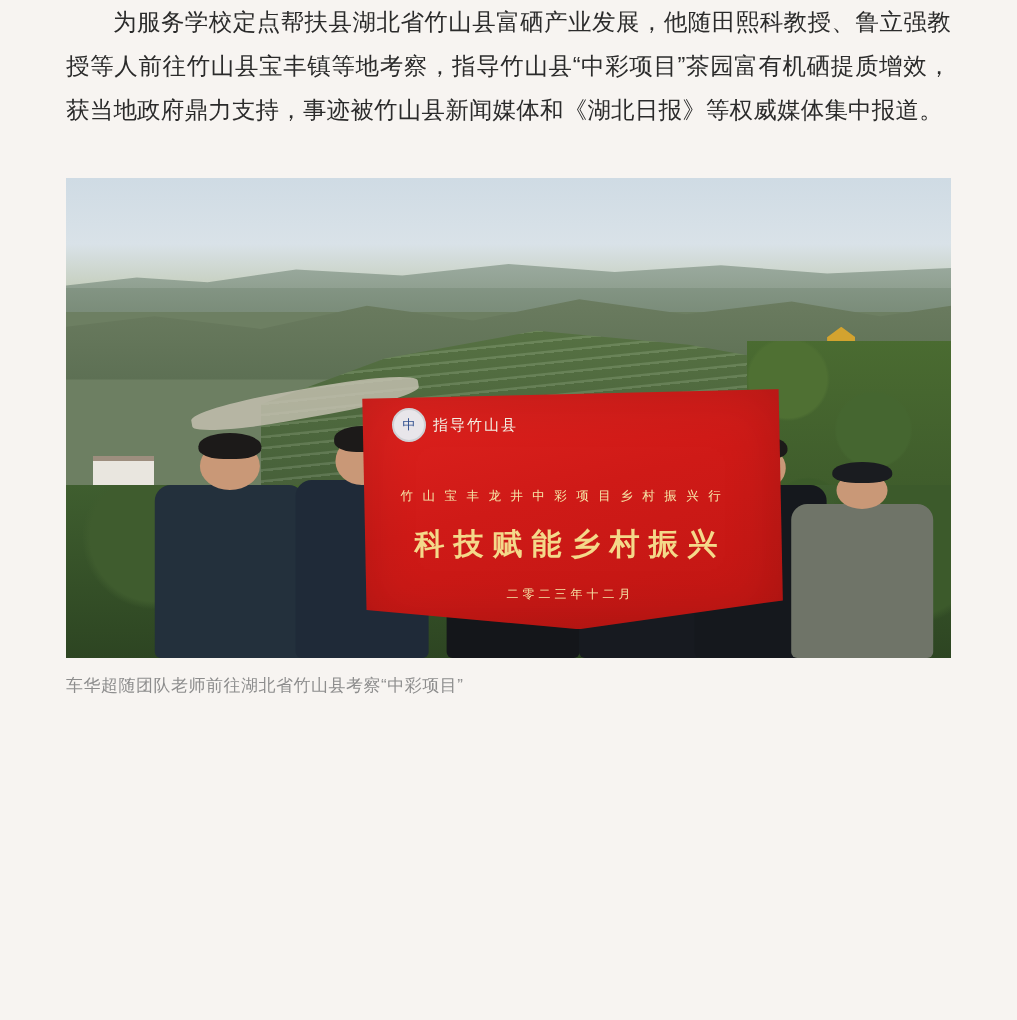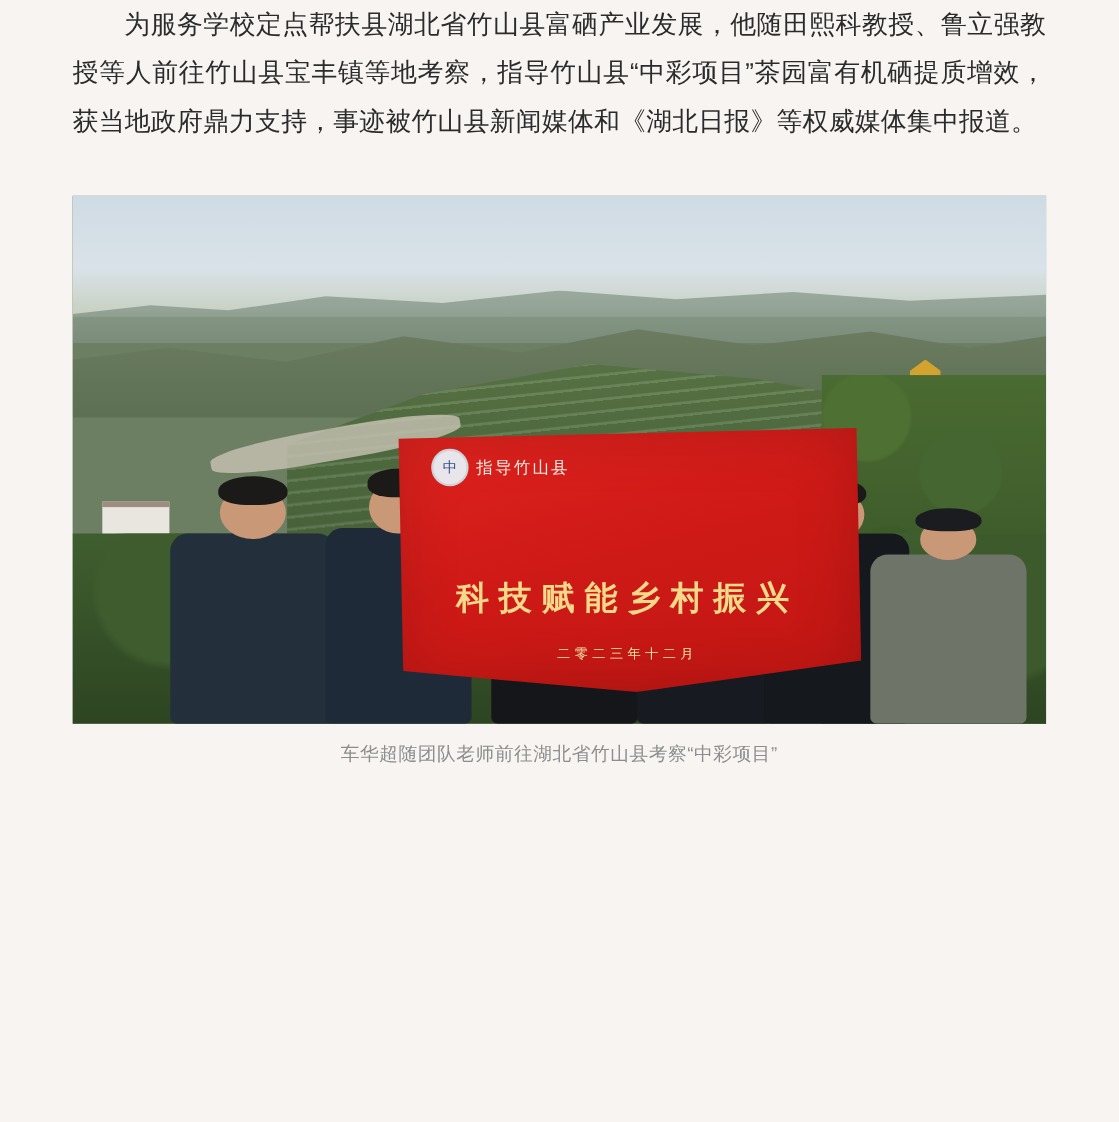--- a/index.html
+++ b/index.html
@@ -204,21 +204,21 @@
     transform: translateX(-50%);
     color: #f6e7a8;
     font-size: 12px;
     letter-spacing: 4px;
     white-space: nowrap;
     text-align: center;
   }
   .caption {
     width: 885px;
     margin: 16px auto 0 auto;
-    text-align: center;
+    text-align: left;
     font-size: 17px;
     color: #8d8d8d;
     letter-spacing: 0.5px;
   }
 </style>
 </head>
 <body>
 
 <div class="page">
 
@@ -269,20 +269,21 @@
           <div class="head" style="width:36%;height:17%;bottom:70%;"></div>
           <div class="hair" style="width:42%;height:10%;bottom:82%;background:#1a1c20;"></div>
         </div>
       </div>
 
       <div class="banner">
         <div class="banner-logo">
           <span class="seal">中</span>
           <span class="uni">指导竹山县</span>
         </div>
+        <div class="banner-line l2">竹 山 宝 丰 龙 井 中 彩 项 目 乡 村 振 兴 行</div>
         <div class="banner-title">科技赋能乡村振兴</div>
         <div class="banner-date">二零二三年十二月</div>
       </div>
     </div>
     <figcaption class="caption">车华超随团队老师前往湖北省竹山县考察“中彩项目”</figcaption>
   </figure>
 
 </div>
 
 </body></html>

